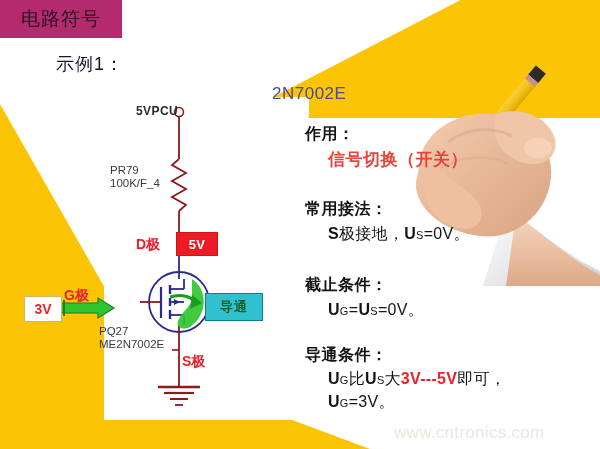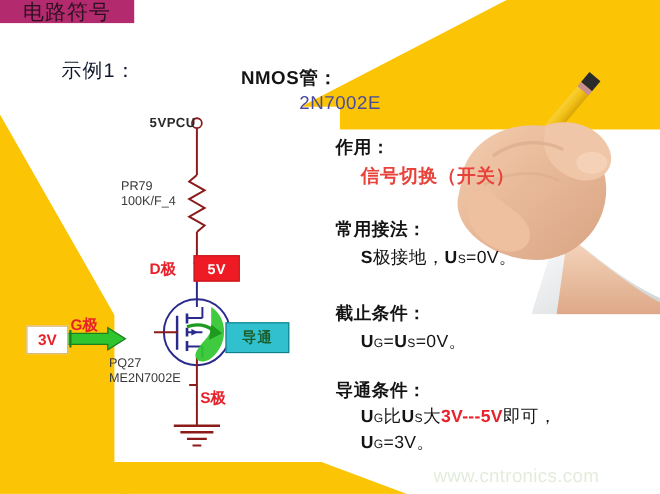--- a/index.html
+++ b/index.html
@@ -33,21 +33,21 @@
   }
 
   
   #circuit-panel{
     position:absolute;left:104px;top:97px;width:205px;height:323px;
     background:#ffffff;
   }
 
   
   #title-badge{
-    position:absolute;left:0;top:0;width:122px;height:21px;
+    position:absolute;left:0;top:0;width:122px;height:38px;
     background:#b32a6e;
     display:flex;align-items:center;justify-content:center;
   }
   #title-badge span{
     color:#2b1020;font-size:19px;letter-spacing:1px;
     font-family:"DejaVu Serif","Liberation Serif",serif;
     white-space:nowrap;
   }
 
   
@@ -256,21 +256,20 @@
   </div>
 
   <div class="clabel" id="lbl-dji">D极</div>
   <div class="clabel" id="lbl-gji">G极</div>
   <div class="clabel" id="lbl-sji">S极</div>
 
   <div id="box-5v">5V</div>
   <div id="box-3v">3V</div>
   <div id="box-conduct">导通</div>
 
-  <div class="txt" id="t-nmos">NMOS管：</div>
   <div class="txt" id="t-part">2N7002E</div>
 
   <div class="txt head" id="t-role">作用：</div>
   <div class="txt" id="t-role-val">信号切换（开关）</div>
 
   <div class="txt head" id="t-usage">常用接法：</div>
   <div class="txt sub" id="t-usage-val"><b>S</b><span>极接地，</span><b>U</b><span class="sm">S</span><span>=0V。</span></div>
 
   <div class="txt head" id="t-cutoff">截止条件：</div>
   <div class="txt sub" id="t-cutoff-val"><b>U</b><span class="sm">G</span><span>=</span><b>U</b><span class="sm">S</span><span>=0V。</span></div>

